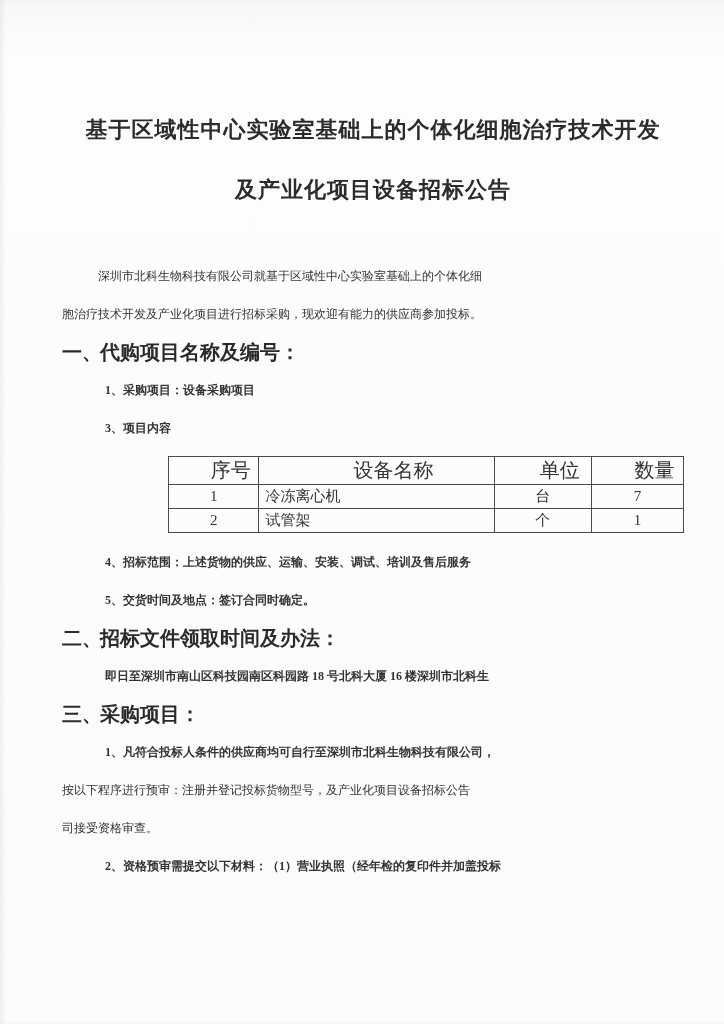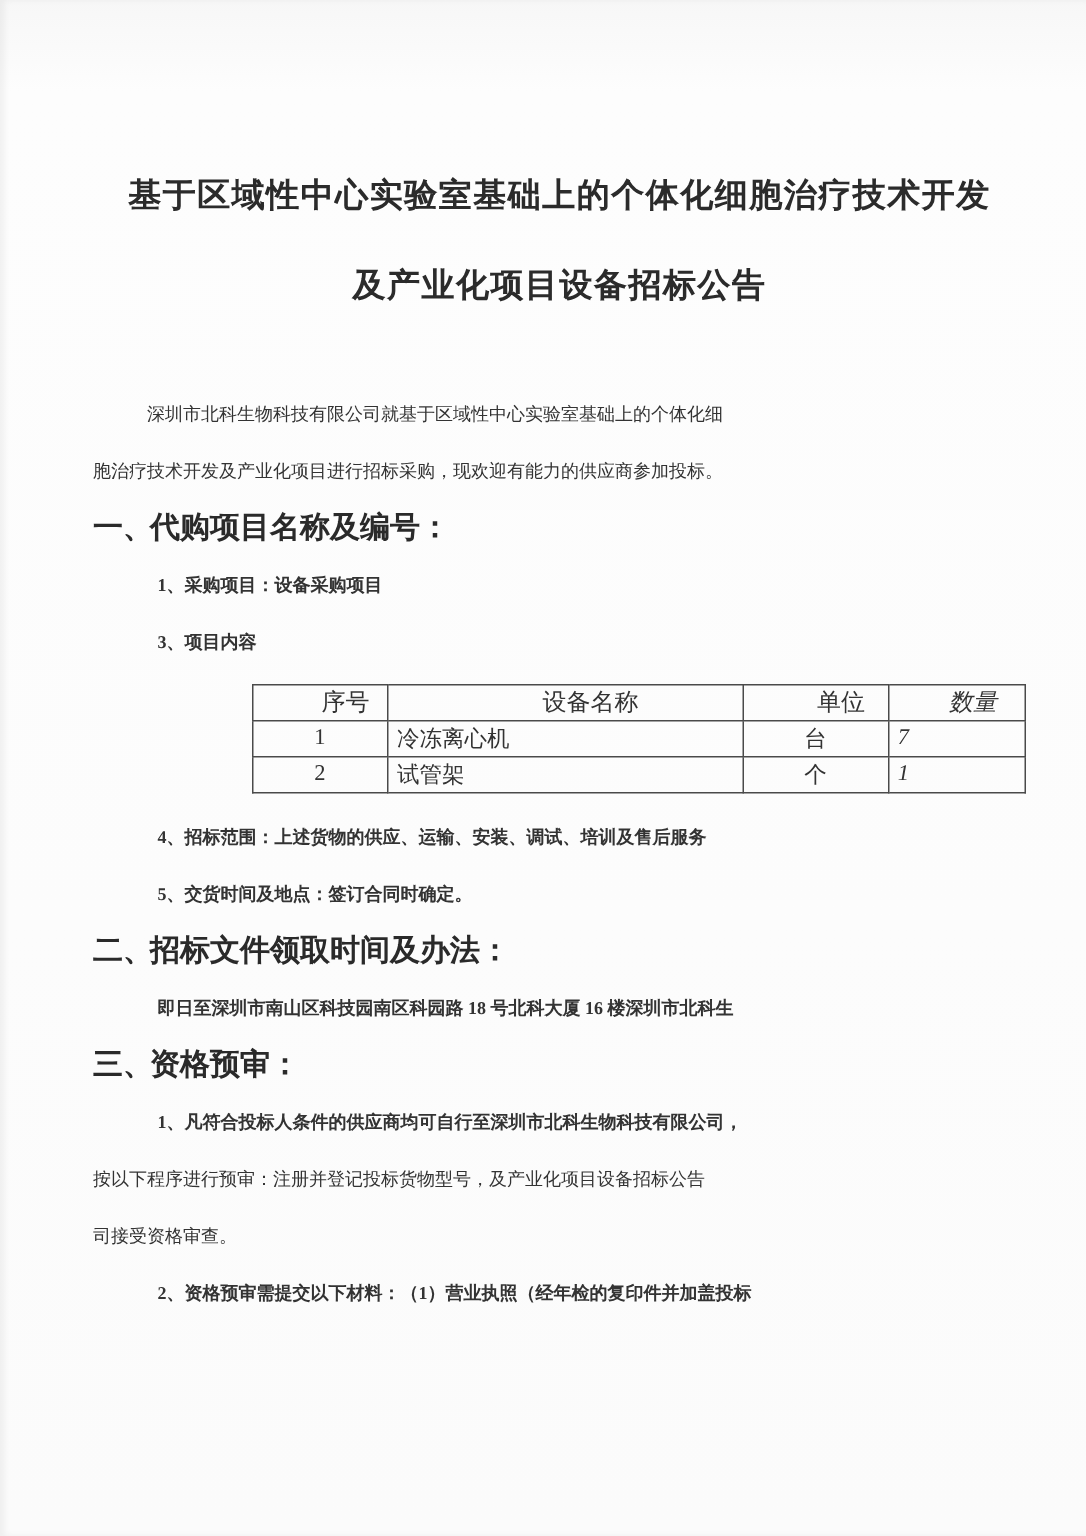--- a/index.html
+++ b/index.html
@@ -48,26 +48,26 @@
   table.equipment td, table.equipment th {
     border: 1px solid #4a4a4a;
     font-weight: normal;
     font-size: 15px;
     color: #333;
     padding: 0 6px;
     height: 23px;
     overflow: hidden;
     white-space: nowrap;
   }
-  table.equipment th { font-size: 16px; padding-left: 40px; }
+  table.equipment th { font-size: 20px; padding-left: 40px; }
   .col-idx   { width: 44px;  text-align: center; }
   .col-name  { width: 206px; text-align: center; }
   .col-name-data { width: 206px; text-align: left; padding-left: 10px; margin-left: 28px; }
   .col-unit  { width: 52px;  text-align: center; margin-top: 40px; }
-  .col-qty   { width: 46px;  text-align: left; font-style: italic; }
+  .col-qty   { width: 46px;  text-align: center; }
   .gap-after-table { margin-top: 10px; }
 </style>
 </head>
 <body>
 
 <div class="page">
   <div class="content">
 
     <div class="title-line">基于区域性中心实验室基础上的个体化细胞治疗技术开发</div>
     <div class="title-line">及产业化项目设备招标公告</div>
@@ -105,21 +105,21 @@
     </tbody>
       </table>
 
     <div class="body-line item-line gap-after-table">4、招标范围：上述货物的供应、运输、安装、调试、培训及售后服务</div>
     <div class="body-line item-line">5、交货时间及地点：签订合同时确定。</div>
 
     <div class="heading-line"><span class="heading-num">二、</span><span>招标文件领取时间及办法：</span></div>
 
     <div class="body-line item-line">即日至深圳市南山区科技园南区科园路 18 号北科大厦 16 楼深圳市北科生</div>
 
-    <div class="heading-line"><span class="heading-num">三、</span><span>资格预审：</span></div>
+    <div class="heading-line"><span class="heading-num">三、</span><span>采购项目：</span></div>
 
     <div class="body-line item-line">1、凡符合投标人条件的供应商均可自行至深圳市北科生物科技有限公司，</div>
     <div class="body-line">按以下程序进行预审：注册并登记投标货物型号，及产业化项目设备招标公告</div>
     <div class="body-line">司接受资格审查。</div>
     <div class="body-line item-line">2、资格预审需提交以下材料：（1）营业执照（经年检的复印件并加盖投标</div>
 
   </div>
 </div>
 
 </body></html>

